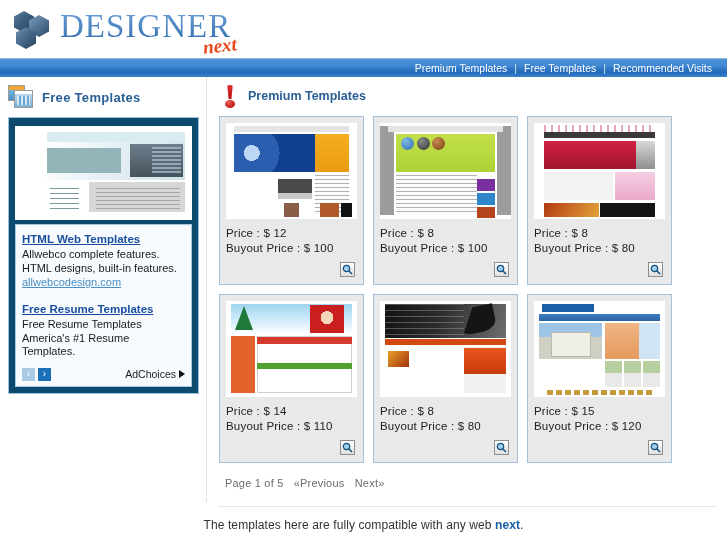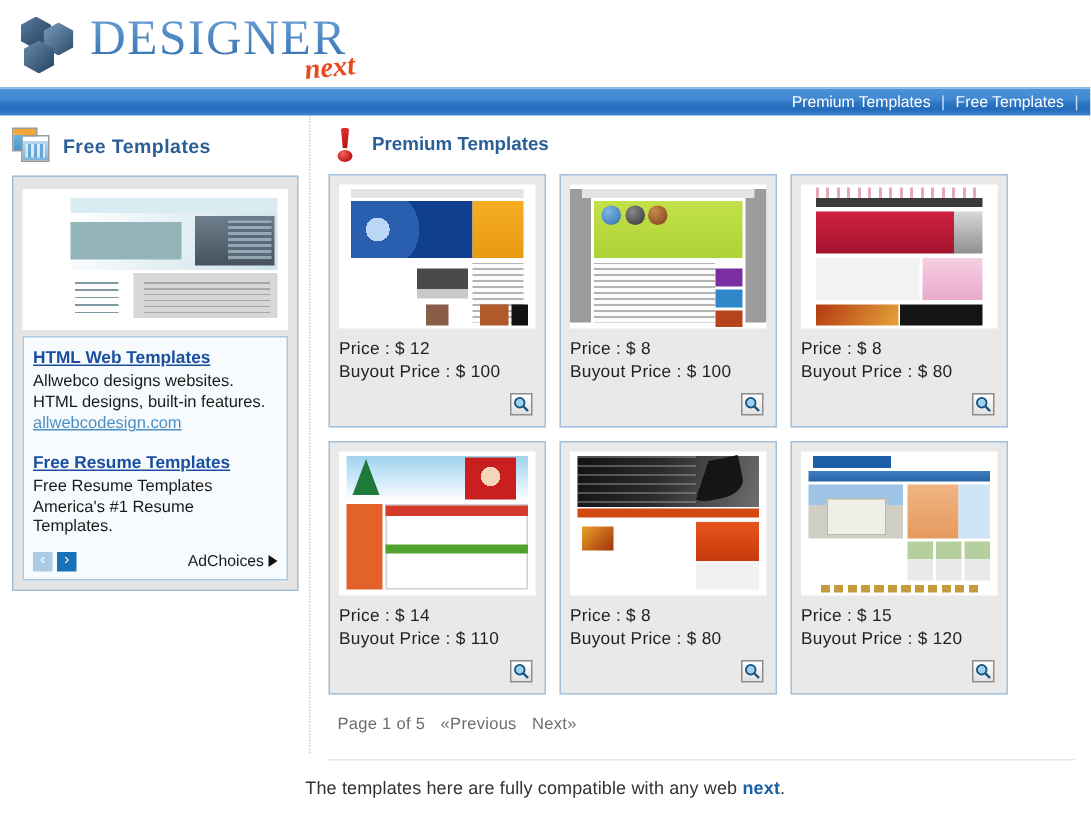--- a/index.html
+++ b/index.html
@@ -158,21 +158,21 @@
   #sidebar-title {
     font-size: 13px;
     font-weight: bold;
     color: #2a5f96;
     letter-spacing: .3px;
   }
 
   #sidebar-panel {
     margin: 2px 6px 0 8px;
     border: 1px solid #9dc0dd;
-    background: #e5e5e5;
+    background: #0c4a6e;
     padding: 6px;
   }
   #preview-thumb {
     width: 100%;
     height: 94px;
     box-sizing: border-box;
     background: #ffffff;
     position: relative;
     overflow: hidden;
     margin: 2px 0 4px 0;
@@ -475,20 +475,21 @@
       <div id="logo-next">next</div>
     </div>
   </div>
 </div>
 
 <div id="navbar">
   <a class="nav-link" href="#">Premium Templates</a>
   <span class="nav-sep">|</span>
   <a class="nav-link" href="#">Free Templates</a>
   <span class="nav-sep">|</span>
+  <a class="nav-link" href="#">Recommended Visits</a>
 </div>
 
 <div id="page">
 
   <div id="divider-v"></div>
 
   <div id="sidebar">
 
     <div id="sidebar-head">
       <div id="free-templates-icon">
@@ -506,21 +507,21 @@
         <div class="mk-logo"></div>
         <div class="mk-person"></div>
         <div class="mk-body"></div>
         <div class="mk-left"></div>
         <div class="mk-txt"></div>
       </div>
 
       <div id="ad-box">
 
         <a class="ad-title" href="#">HTML Web Templates</a>
-        <div class="ad-desc">Allwebco designs websites. HTML designs, built-in features.</div>
+        <div class="ad-desc">Allwebco complete features. HTML designs, built-in features.</div>
         <a class="ad-url" href="#">allwebcodesign.com</a>
 
         <div class="ad-gap"></div>
 
         <a class="ad-title" href="#">Free Resume Templates</a>
         <div class="ad-desc">Free Resume Templates America's #1 Resume Templates.</div>
 
         <div id="ad-footer">
           <div id="ad-arrows">
             <div class="ad-arrow prev">‹</div>

